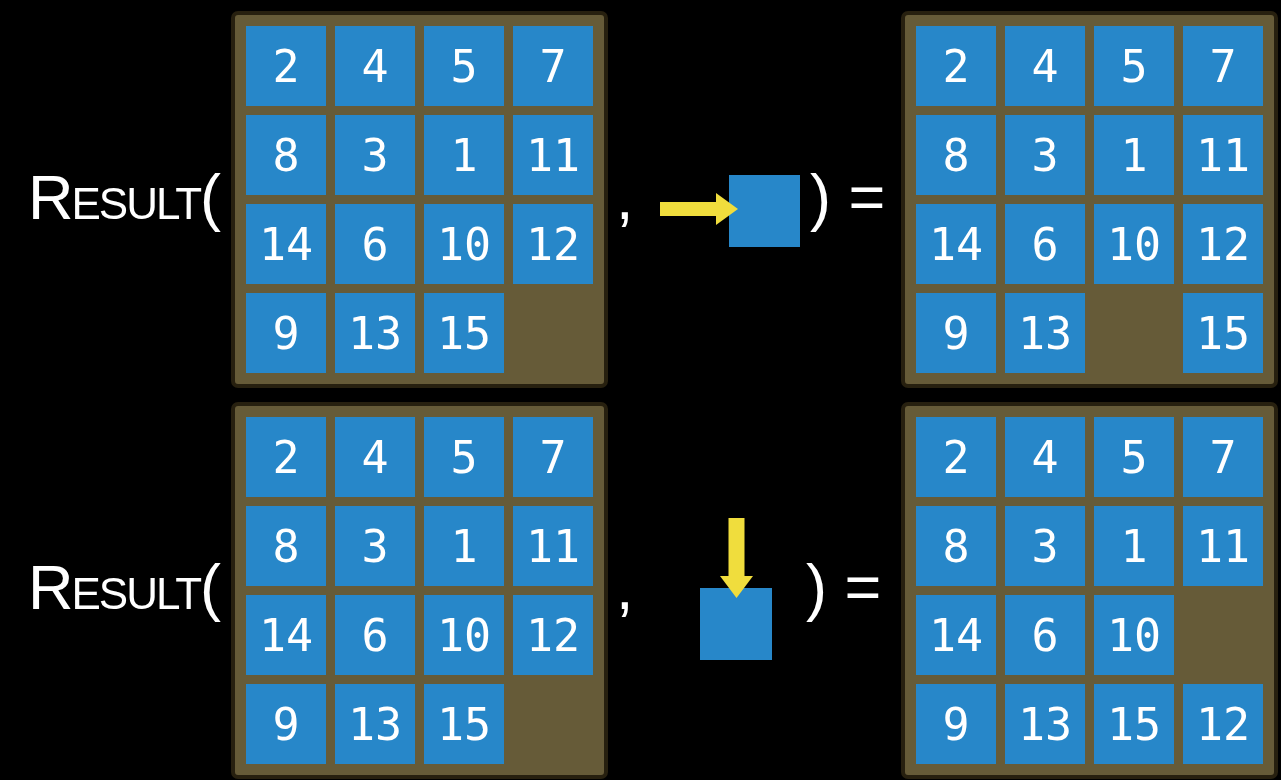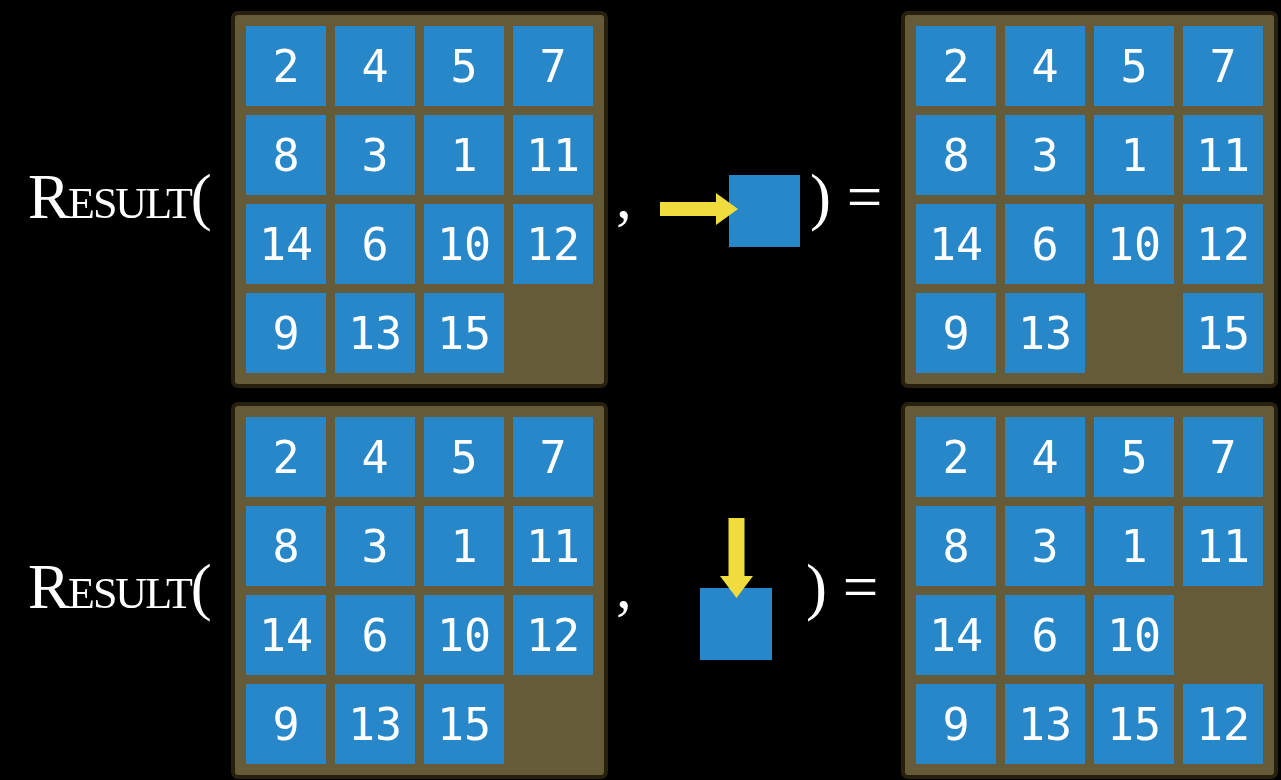--- a/index.html
+++ b/index.html
@@ -12,21 +12,21 @@
     width: 1281px;
     height: 780px;
     background: var(--page-bg, #000);
     overflow: hidden;
   }
 
   
   .fn-label, .comma, .close-label {
     position: absolute;
     color: var(--label-text, #fff);
-    font-family: Liberation Serif, serif;
+    font-family: Liberation Sans, sans-serif;
     font-size: 63px;
     line-height: 1;
     white-space: pre;
   }
   .fn-label { font-variant: small-caps; letter-spacing: -2px; }
 
   
   .board {
     position: absolute;
     width: 377px;

